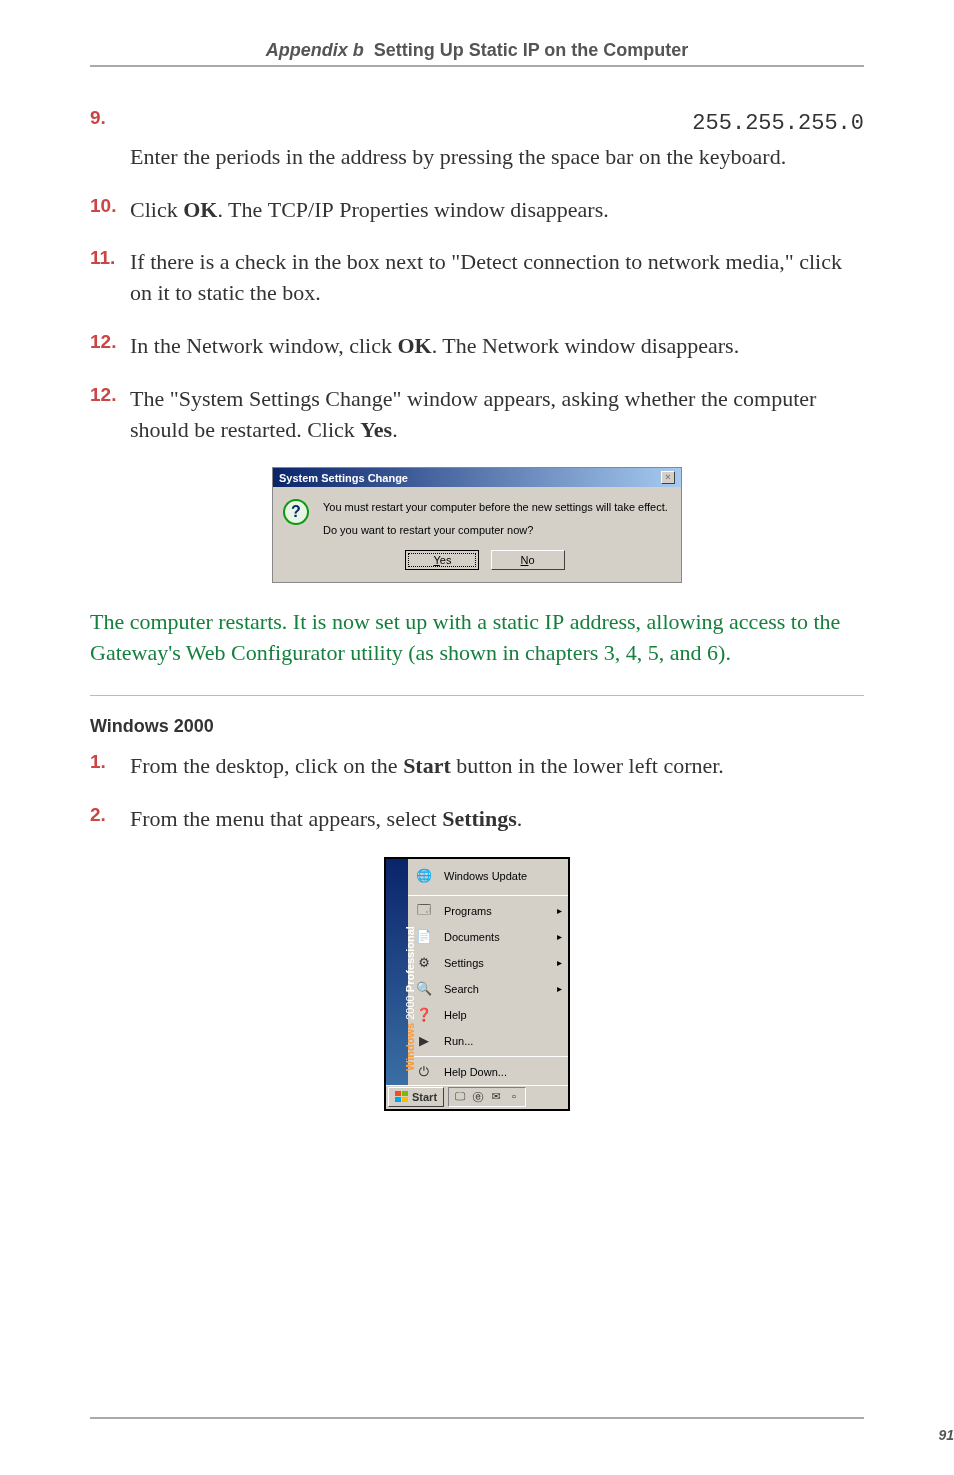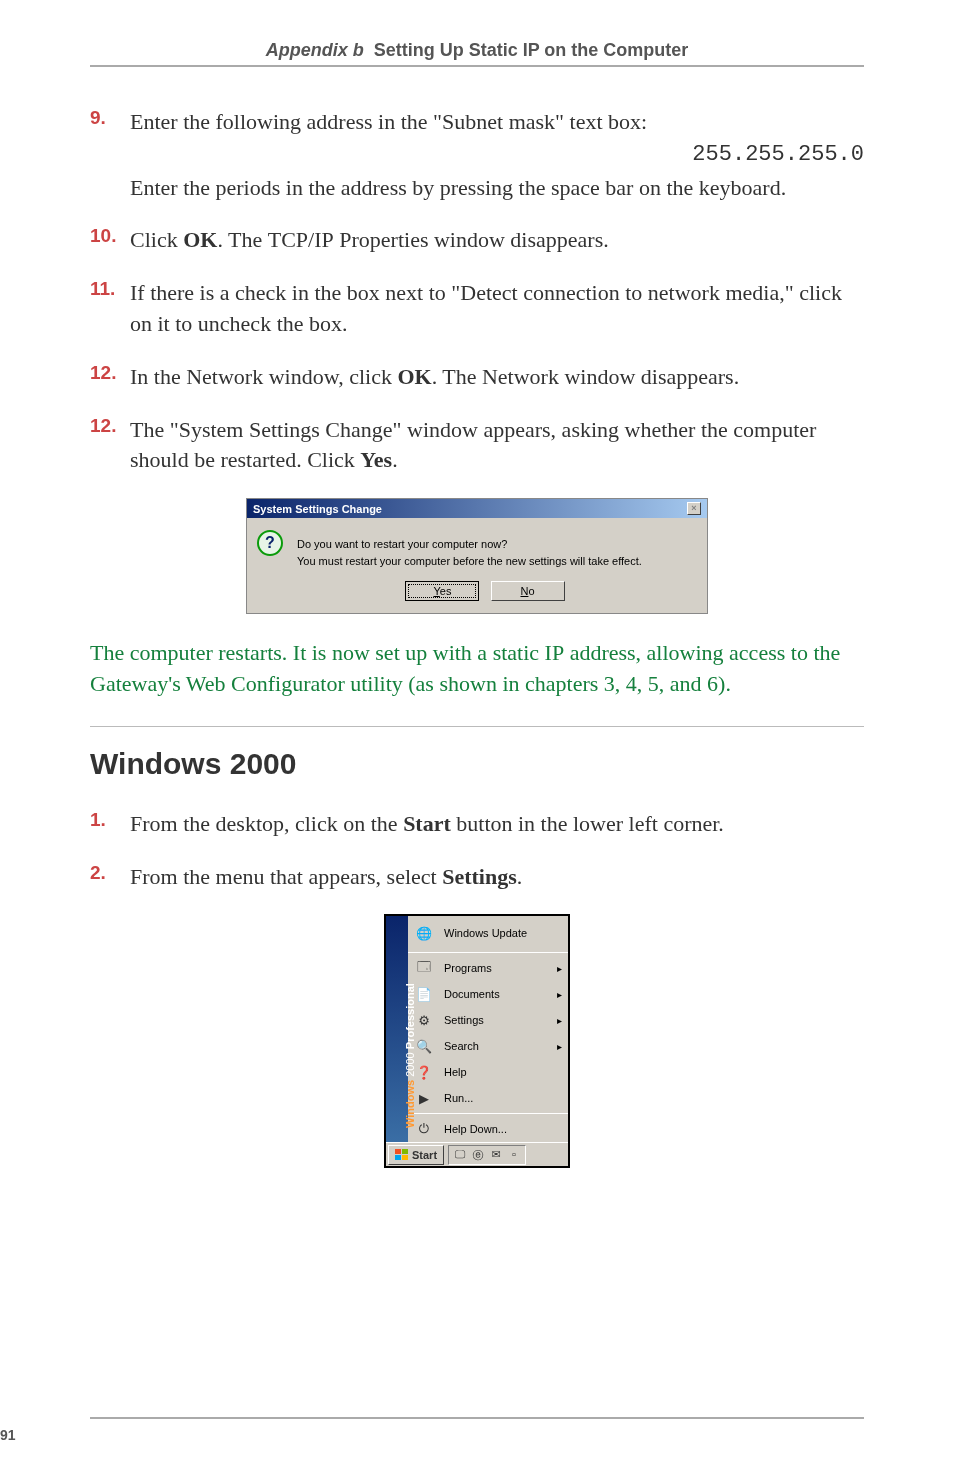--- a/index.html
+++ b/index.html
@@ -57,21 +57,21 @@
     .mono {
       font-family: 'Courier New', monospace;
       display: block;
       text-align: right;
       margin: 2px 0;
     }
     .smallcaps {
       font-variant: small-caps;
     }
     .sysdialog {
-      width: 462px;
+      width: 410px;
       margin: 8px auto 24px auto;
       border: 1px solid #888;
       background: #d4d0c8;
       font-family: Tahoma, Arial, sans-serif;
       font-size: 11px;
     }
     .sysdialog .titlebar {
       background: linear-gradient(to right, #0a246a, #a6caf0);
       color: #fff;
       padding: 3px 6px;
@@ -146,23 +146,23 @@
     }
     .section-rule {
       height: 1px;
       border: none;
       border-top: 1px solid #bbb;
       margin: 10px 0 20px 0;
     }
     .section-title {
       font-family: Arial, Helvetica, sans-serif;
       font-weight: bold;
-      font-size: 30px;
+      font-size: 18px;
       color: #333;
-      margin-bottom: 28px;
+      margin-bottom: 14px;
     }
     .startmenu {
       width: 186px;
       margin: 10px auto;
       border: 2px solid #000;
       background: #d4d0c8;
       font-family: Tahoma, Arial, sans-serif;
       font-size: 11px;
       display: flex;
       flex-direction: column;
@@ -273,21 +273,22 @@
       width: 14px;
       height: 14px;
       font-size: 11px;
       text-align: center;
     }
     .footer {
       position: absolute;
       left: 0;
       right: 0;
       bottom: 32px;
-      text-align: left;
+      text-align: right;
+      font-style: italic;
     }
     .footer-rule {
       height: 2px;
       background: linear-gradient(to bottom, #ccc, #888, #ccc);
       margin: 0 90px 8px 90px;
     }
     .page-num {
       font-family: Arial, Helvetica, sans-serif;
       font-weight: bold;
       font-size: 14px;
@@ -300,36 +301,35 @@
 
 <div class="header">
   <span class="italic">Appendix b</span>&nbsp;
   <span class="bold">Setting Up Static IP on the Computer</span>
 </div>
 <div class="header-rule"></div>
 
 <div class="step">
   <div class="step-num">9.</div>
   <div class="step-body">
-    <span>Enter the following address in the "Subnet mask" text box:</span>
     <span class="mono">255.255.255.0</span>
     <span>Enter the periods in the address by pressing the space bar on the keyboard.</span>
   </div>
 </div>
 
 <div class="step">
   <div class="step-num">10.</div>
   <div class="step-body">
     <span>Click </span><b>OK</b><span>. The </span><span class="smallcaps">TCP/IP</span><span> Properties window disappears.</span>
   </div>
 </div>
 
 <div class="step">
   <div class="step-num">11.</div>
-  <div class="step-body">If there is a check in the box next to "Detect connection to network media," click on it to uncheck the box.</div>
+  <div class="step-body">If there is a check in the box next to "Detect connection to network media," click on it to static the box.</div>
 </div>
 
 <div class="step">
   <div class="step-num">12.</div>
   <div class="step-body">
     <span>In the Network window, click </span><b>OK</b><span>. The Network window disappears.</span>
   </div>
 </div>
 
 <div class="step">
@@ -340,22 +340,22 @@
 </div>
 
 <div class="sysdialog">
   <div class="titlebar">
     <span>System Settings Change</span>
     <span class="closebtn">×</span>
   </div>
   <div class="body">
     <div class="qicon">?</div>
     <div class="msg">
+      <div>You must restart your computer before the new settings will take effect.</div>
       <div style="margin-top:6px">Do you want to restart your computer now?</div>
-      <div>You must restart your computer before the new settings will take effect.</div>
     </div>
   </div>
   <div class="btnrow">
     <span class="btn default"><span class="u">Y</span>es</span>
     <span class="btn"><span class="u">N</span>o</span>
   </div>
 </div>
 
 <p class="para">
   <span>The computer restarts. It is now set up with a static </span><span class="smallcaps">IP</span><span> address, allowing access to the Gateway's Web Configurator utility (as shown in chapters 3, 4, 5, and 6).</span>

